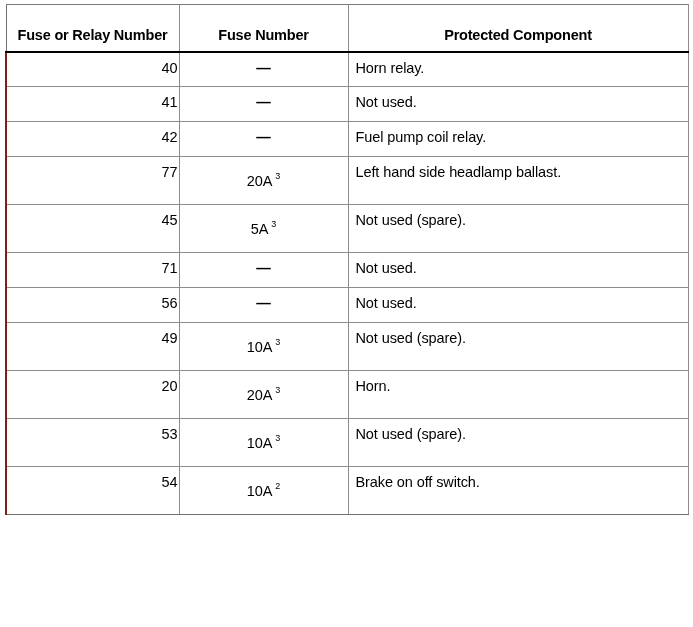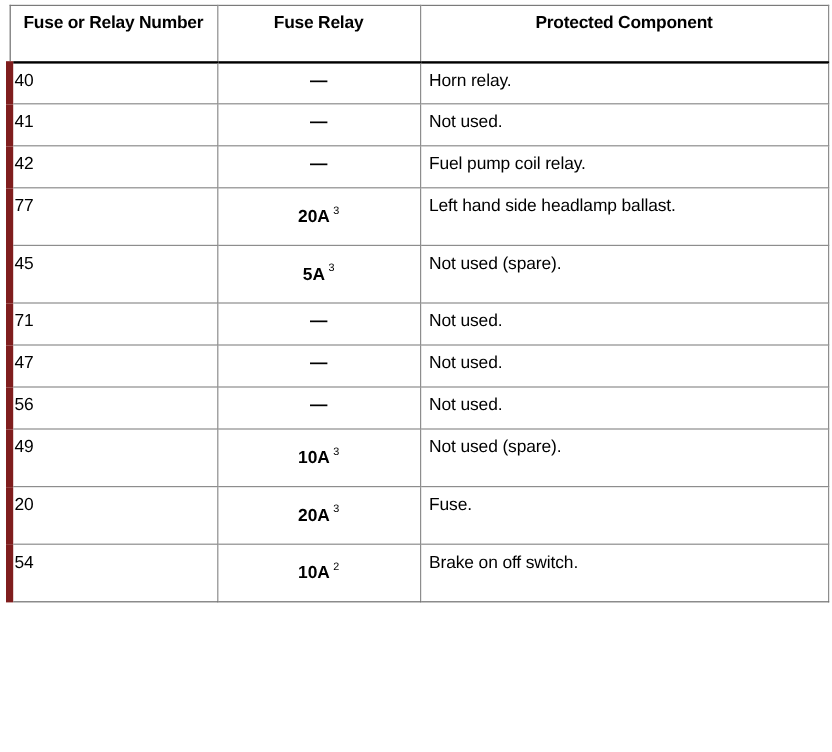--- a/index.html
+++ b/index.html
@@ -34,58 +34,58 @@
 
   
   thead th {
     border: 1px solid #8d8d8d;
     border-top-color: #7a7a7a;
     font-size: 14.5px;
     font-weight: bold;
     letter-spacing: -0.2px;
     text-align: center;
     vertical-align: top;
-    padding: 6px 6px 0 6px;
+    padding: 22px 6px 0 6px;
     height: 47px;
     box-sizing: border-box;
     line-height: 17px;
   }
   thead th.hdr-num { border-left: 1px solid #6f6f6f; }
   thead tr th { border-bottom: 2px solid #000000; }
 
   
   tbody td {
     border: 1px solid #8d8d8d;
     font-size: 14.5px;
     letter-spacing: -0.1px;
     box-sizing: border-box;
     vertical-align: top;
   }
   tbody td.cell-num {
-    text-align: left;
+    text-align: right;
     padding-top: 7px;
-    border-left: 6px solid #7f1d1d;
+    border-left: 2px solid #7f1d1d;
   }
   tbody td.cell-rating {
     text-align: center;
     padding-top: 7px;
   }
   tbody td.cell-comp {
     text-align: left;
     padding: 7px 18px 0 7px;
   }
   tbody tr.row-tall td.cell-rating {
     padding-top: 16px;
   }
   tbody tr:last-child td { border-bottom: 1px solid #6f6f6f; }
 
   tbody tr.row-short td { height: 35px; }
   tbody tr.row-tall  td { height: 48px; }
 
-  .rating-val { white-space: nowrap; font-weight: bold; }
+  .rating-val { white-space: nowrap; }
   .rating-sup {
     font-size: 9px;
     vertical-align: super;
     line-height: 0;
     margin-left: 3px;
     position: relative;
     top: -1px;
   }
   .dash {
     display: inline-block;
@@ -99,21 +99,21 @@
 <div id="fuse-table-wrap">
   <table class="fuse-table">
     <colgroup>
       <col class="c-num">
       <col class="c-rating">
       <col class="c-comp">
     </colgroup>
     <thead>
       <tr>
         <th class="hdr-num">Fuse or Relay Number</th>
-        <th class="hdr-rating">Fuse Relay</th>
+        <th class="hdr-rating">Fuse Number</th>
         <th class="hdr-comp">Protected Component</th>
       </tr>
     </thead>
     <tbody id="fuse-table-body">
         <tr class="row-short">
           <td class="cell-num">40</td>
           <td class="cell-rating"><span class="rating-val dash">—</span></td>
           <td class="cell-comp">Horn relay.</td>
         </tr>
         <tr class="row-short">
@@ -135,38 +135,38 @@
           <td class="cell-num">45</td>
           <td class="cell-rating"><span class="rating-val">5A</span><span class="rating-sup">3</span></td>
           <td class="cell-comp">Not used (spare).</td>
         </tr>
         <tr class="row-short">
           <td class="cell-num">71</td>
           <td class="cell-rating"><span class="rating-val dash">—</span></td>
           <td class="cell-comp">Not used.</td>
         </tr>
         <tr class="row-short">
-          <td class="cell-num">47</td>
-          <td class="cell-rating"><span class="rating-val dash">—</span></td>
-          <td class="cell-comp">Not used.</td>
-        </tr>
-        <tr class="row-short">
           <td class="cell-num">56</td>
           <td class="cell-rating"><span class="rating-val dash">—</span></td>
           <td class="cell-comp">Not used.</td>
         </tr>
         <tr class="row-tall">
           <td class="cell-num">49</td>
           <td class="cell-rating"><span class="rating-val">10A</span><span class="rating-sup">3</span></td>
           <td class="cell-comp">Not used (spare).</td>
         </tr>
         <tr class="row-tall">
           <td class="cell-num">20</td>
           <td class="cell-rating"><span class="rating-val">20A</span><span class="rating-sup">3</span></td>
-          <td class="cell-comp">Fuse.</td>
+          <td class="cell-comp">Horn.</td>
+        </tr>
+        <tr class="row-tall">
+          <td class="cell-num">53</td>
+          <td class="cell-rating"><span class="rating-val">10A</span><span class="rating-sup">3</span></td>
+          <td class="cell-comp">Not used (spare).</td>
         </tr>
         <tr class="row-tall">
           <td class="cell-num">54</td>
           <td class="cell-rating"><span class="rating-val">10A</span><span class="rating-sup">2</span></td>
           <td class="cell-comp">Brake on off switch.</td>
         </tr>
       </tbody>
   </table>
 </div>
 

